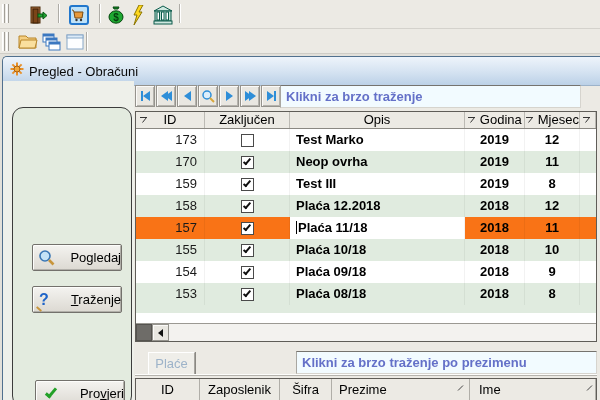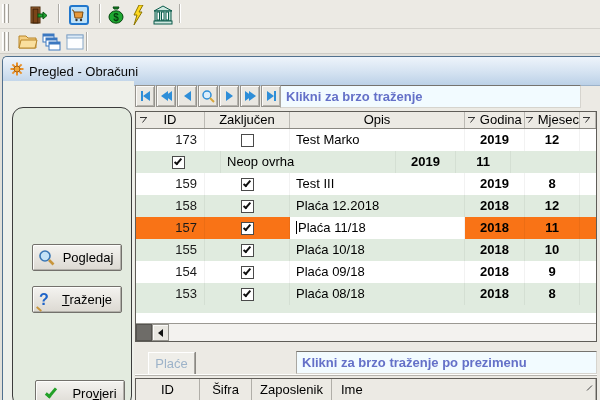--- a/index.html
+++ b/index.html
@@ -19,21 +19,21 @@
   .window { position:absolute; left:2px; top:56px; width:598px; height:344px; border:1px solid #51708e; border-bottom:none; border-right:none; border-radius:5px 0 0 0; background:#eceae4; overflow:hidden; }
   .titlebar { position:absolute; left:0; top:0; right:0; height:29px; background:linear-gradient(#eef4fb,#d4e2f1 55%,#bcd1e7); border-bottom:1px solid #9db3ca; border-radius:4px 0 0 0; display:flex; align-items:center; }
   .titlebar .ttl { margin-left:26px; color:#0a0a0a; }
   .ticon { position:absolute; left:7px; top:5px; }
   .client { position:absolute; left:0; top:24px; right:0; bottom:0; }
 
   
   .lpanel { position:absolute; left:0; top:0; width:131px; bottom:0; background:#eef0ea; }
   .roundbox { position:absolute; left:9px; top:26px; width:120px; height:300px; background:#e3ebdf; border:1px solid #3c3c3c; border-radius:11px; }
   .abtn { position:absolute; width:90px; height:27px; background:linear-gradient(#f4f3f0,#dcd9d2); border:1px solid #73716c; border-radius:2px; box-shadow:inset 1px 1px 0 #fdfdfb, inset -1px -1px 0 #b2b0aa; display:flex; align-items:center; cursor:default; }
-  .abtn .lbl { flex:1; text-align:center; }
+  .abtn .lbl { flex:1; text-align:right; }
   .abtn u { text-decoration:underline; }
 
   
   .qmark { color:#1e64c8; font-weight:bold; font-size:16px; position:relative; margin-left:6px; width:14px; }
   .qmark::after { content:""; position:absolute; left:-3px; bottom:-1px; width:6px; height:2px; background:#c8963c; transform:rotate(40deg); }
   .chk-glyph { display:inline-block; width:6px; height:12px; border-right:3px solid #23a028; border-bottom:3px solid #23a028; transform:rotate(40deg); margin-left:12px; margin-top:-3px; }
 
   
   .navbtn { position:absolute; top:4px; width:20px; height:22px; background:#e9e7e1; border:1px solid #95938d; box-shadow:inset 1px 1px 0 #fbfaf8, inset -1px -1px 0 #b5b3ad; display:flex; align-items:center; justify-content:center; }
   .tri-l { width:0; height:0; border-top:5px solid transparent; border-bottom:5px solid transparent; border-right:7px solid #2e8ed8; }
@@ -54,21 +54,21 @@
   .grow.sel { background:#f97316; }
   .c { overflow:hidden; white-space:nowrap; border-right:1px solid rgba(0,0,0,0.05); }
   .w-id  { width:69px; }
   .w-cb  { width:85px; }
   .w-op  { width:175px; }
   .w-go  { width:60px; }
   .w-mj  { width:55px; }
   .w-r   { flex:1; border-right:none; }
   .cid  { text-align:right; padding-right:7px; color:#1a1a1a; }
   .ccb  { display:flex; align-items:center; justify-content:center; }
-  .copis{ font-weight:normal; padding-left:6px; }
+  .copis{ font-weight:bold; padding-left:6px; }
   .cgod, .cmje { font-weight:bold; text-align:center; }
   .sel .copis { background:#fff; }
   .sel .copis::before { content:""; display:inline-block; width:1px; height:13px; background:#000; vertical-align:-2px; margin-right:1px; }
   .cb { width:13px; height:13px; background:#fff; border:1px solid #4a4a4a; display:inline-flex; align-items:center; justify-content:center; }
   .tick { display:none; width:4px; height:8px; border-right:2px solid #101010; border-bottom:2px solid #101010; transform:rotate(40deg); margin-top:-2px; }
   .cb[data-checked="true"] .tick { display:block; }
   .emptystrip { position:absolute; left:0; top:193px; width:460px; height:8px; background:#e0ebdf; }
   .hscroll { position:absolute; left:0; top:211px; width:460px; height:18px; background:#f3f2ef; border-top:1px solid #9b9993; display:flex; }
   .hs-thumb { width:16px; height:17px; background:#6e6c68; border:1px solid #55534f; }
   .hs-btn { width:17px; height:17px; background:#e9e7e1; border:1px solid #95938d; box-shadow:inset 1px 1px 0 #fbfaf8; display:flex; align-items:center; justify-content:center; }
@@ -277,20 +277,21 @@
         <div class="c w-id cid">173</div>
         <div class="c w-cb ccb">
             <span class="cb" data-checked="false"></span>
           </div>
         <div class="c w-op copis">Test Marko</div>
         <div class="c w-go cgod">2019</div>
         <div class="c w-mj cmje">12</div>
         <div class="c w-r"></div>
       </div>
       <div class="grow alt" style="top:39px">
+        <div class="c w-id cid">170</div>
         <div class="c w-cb ccb">
             <span class="cb" data-checked="true">
               <span class="tick"></span>
             </span>
           </div>
         <div class="c w-op copis">Neop ovrha</div>
         <div class="c w-go cgod">2019</div>
         <div class="c w-mj cmje">11</div>
         <div class="c w-r"></div>
       </div>
@@ -376,22 +377,28 @@
           </div>
       </div>
     </div>
 
     <div class="tab">Plaće</div>
     <div class="tabline"></div>
     <div class="qsearch qs2">Klikni za brzo traženje po prezimenu</div>
 
     <div class="bhead">
       <div class="hc b-id">ID</div>
+      <div class="hc b-zap">Zaposlenik</div>
       <div class="hc b-sif">Šifra</div>
-      <div class="hc b-zap">Zaposlenik</div>
+      <div class="hc b-pre">
+        <span>Prezime</span>
+        <svg class="sortmark" style="right:4px" width="8" height="8" viewBox="0 0 8 8">
+            <line x1="1" y1="6.5" x2="6" y2="1.5" stroke="#444"></line>
+          </svg>
+      </div>
       <div class="hc b-ime">
         <span>Ime</span>
         <svg class="sortmark" style="right:1px" width="8" height="8" viewBox="0 0 8 8">
             <line x1="1" y1="6.5" x2="6" y2="1.5" stroke="#444"></line>
           </svg>
       </div>
     </div>
 
   </div>
 </div>

